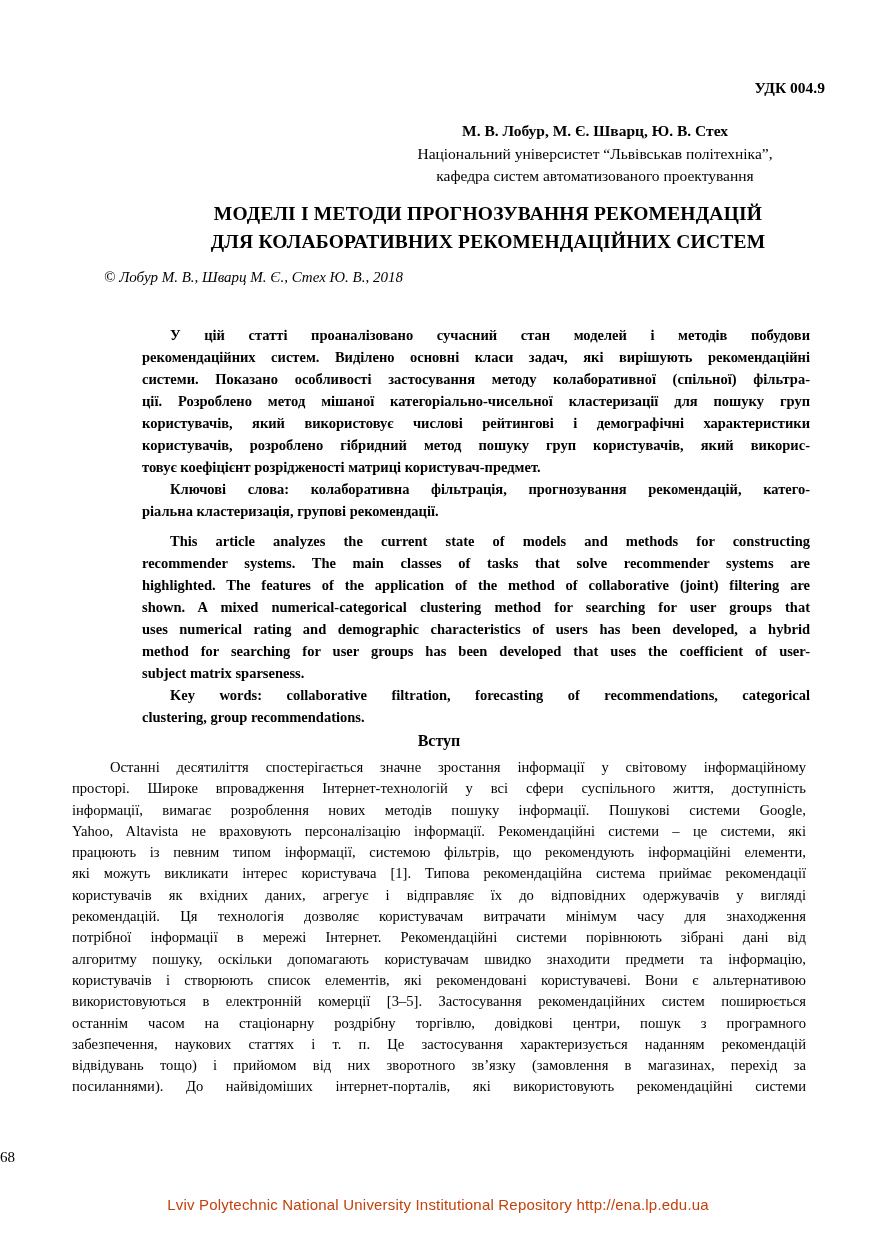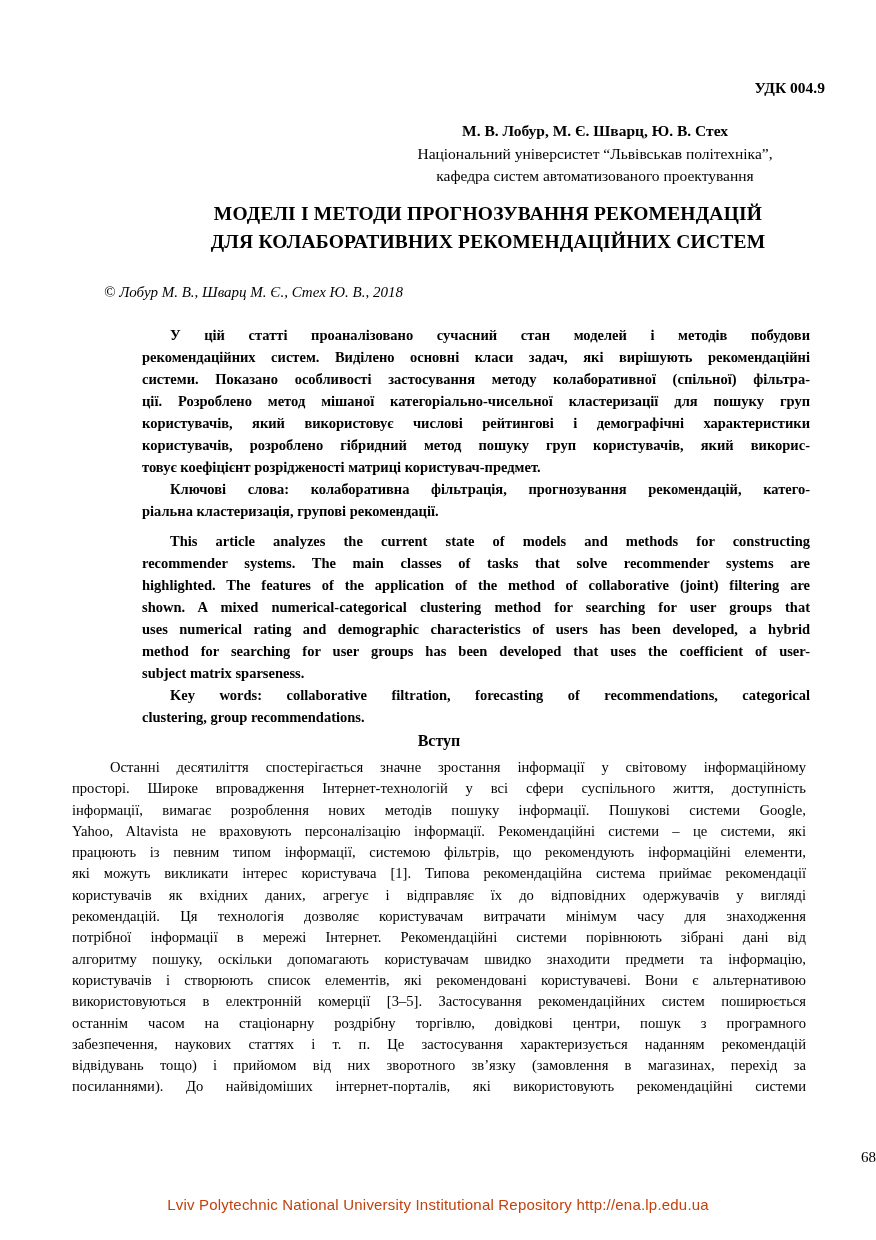--- a/index.html
+++ b/index.html
@@ -19,40 +19,40 @@
 
   #authors-block { top: 120px; left: 380px; width: 430px; text-align: center;
                    font-size: 15.5px; line-height: 22.5px; }
   #authors-line { font-weight: bold; }
   .center-lines .ln { text-align: center; }
 
   #title-block { top: 200px; left: 163px; width: 650px;
                  font-weight: bold; font-size: 19.5px; line-height: 27.5px;
                  letter-spacing: 0.2px; }
 
-  #copyright-line { top: 284px; left: 104px; font-size: 15px; font-style: italic; }
+  #copyright-line { top: 269px; left: 104px; font-size: 15px; font-style: italic; }
 
   .abstract { left: 142px; width: 668px; font-weight: bold;
               font-size: 14.5px; line-height: 22px; }
   #abstract-uk { top: 324px; }
   #abstract-en { top: 530px; }
 
   .jlines .ln { text-align: justify; text-align-last: justify; }
   .jlines .ln:last-child { text-align-last: left; }
   .jlines.keep-just .ln:last-child { text-align-last: justify; }
   .ind28 .ln:first-child { text-indent: 28px; }
   .ind38 .ln:first-child { text-indent: 38px; }
 
   #section-heading { top: 732px; left: 72px; width: 734px; text-align: center;
                      font-weight: bold; font-size: 16px; }
 
   #intro-paragraph { top: 757px; left: 72px; width: 734px;
                      font-size: 14.6px; line-height: 21.3px; }
 
-  #page-number { top: 1149px; left: 0; width: 876px; text-align: right;
+  #page-number { top: 1149px; left: 0; width: 876px; text-align: left;
                  font-size: 15px; }
 
   #repository-footer { top: 1196px; left: 0; width: 876px; text-align: center;
                        font-family: "Liberation Sans", sans-serif;
                        font-size: 15px; letter-spacing: 0.2px; }
 </style>
 </head>
 <body>
 
 <div class="page">

